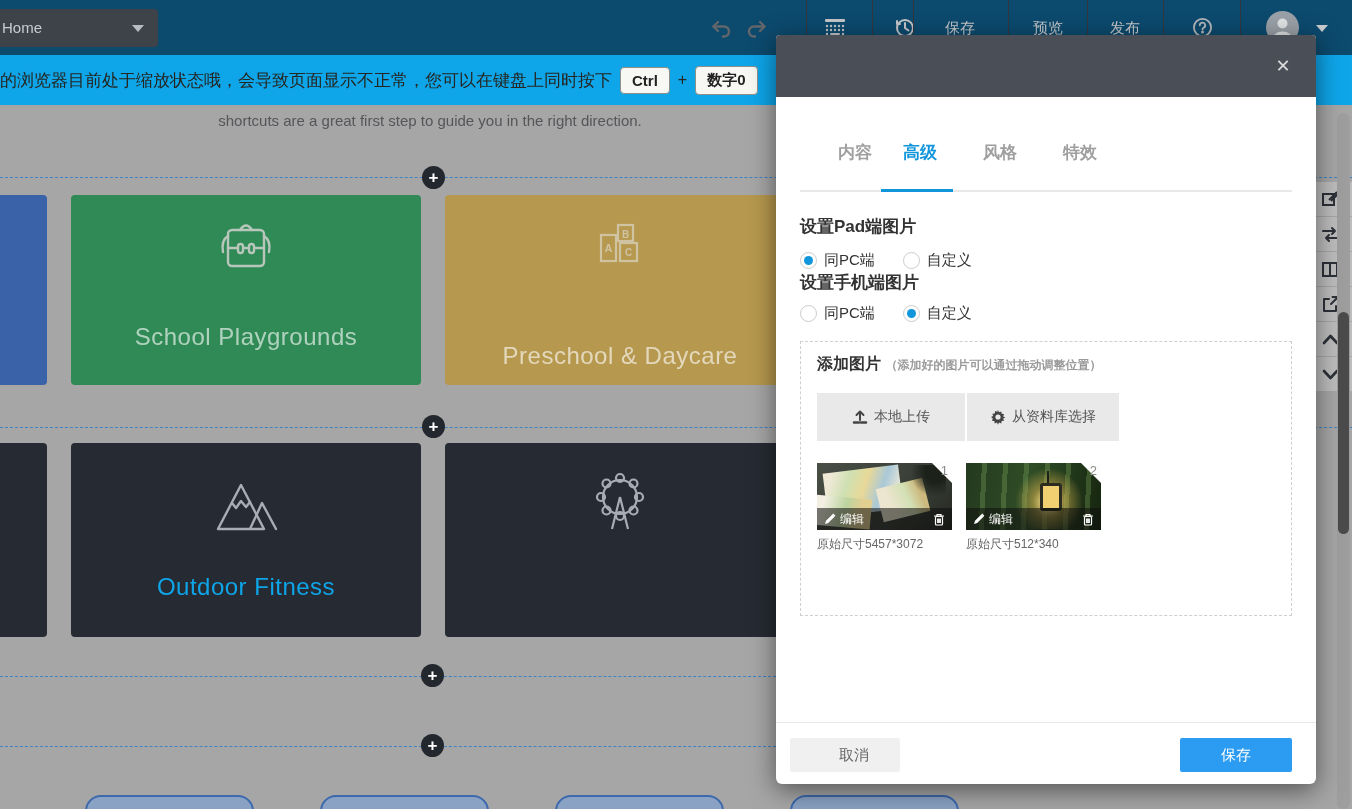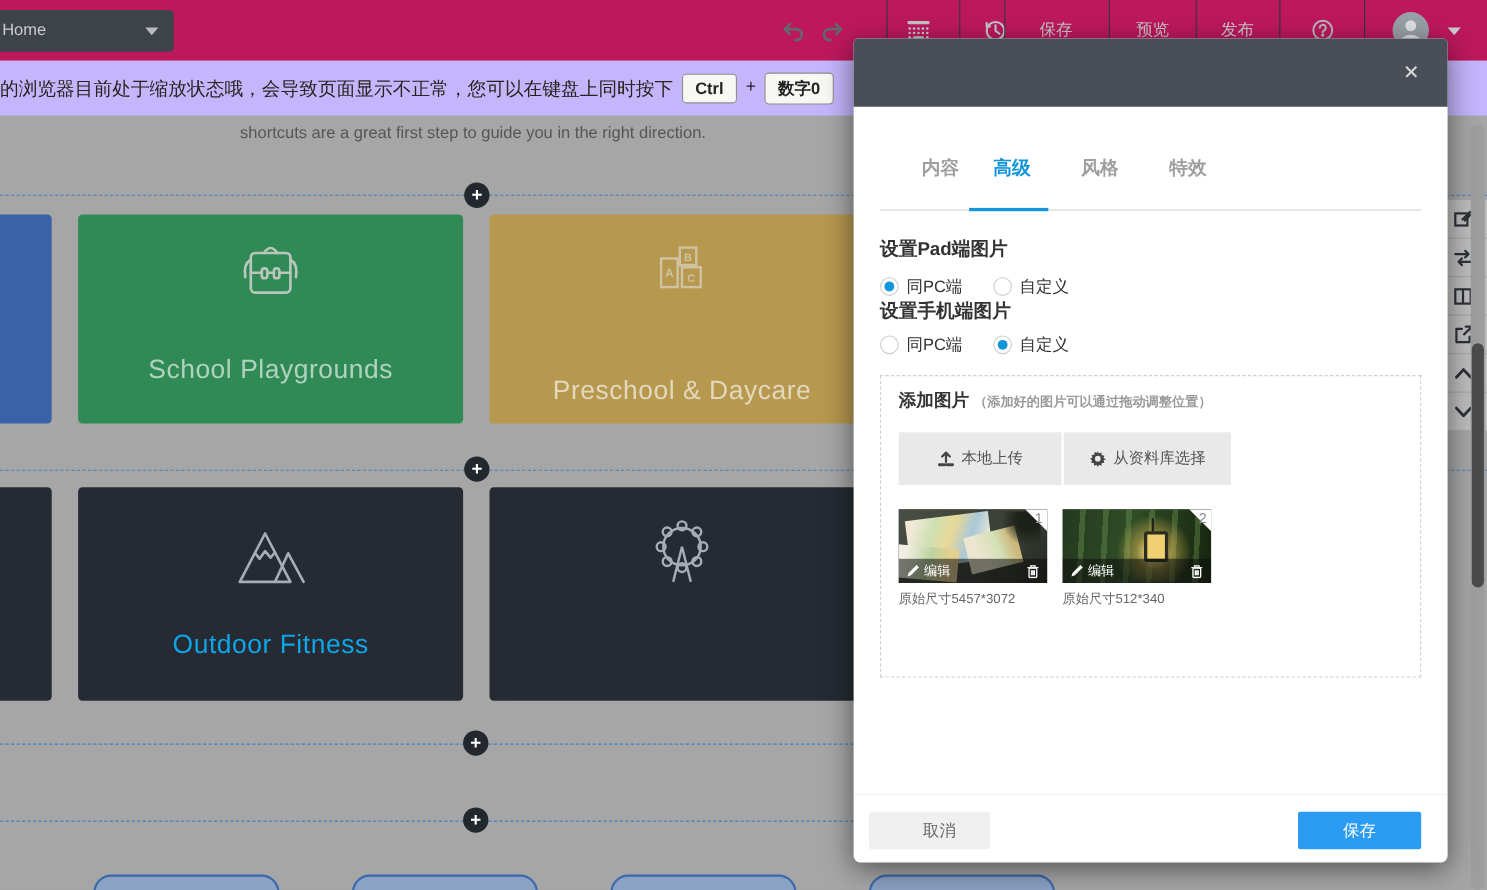--- a/index.html
+++ b/index.html
@@ -2,31 +2,31 @@
 <html><head>
 <meta charset="utf-8">
 <style>
   html,body{margin:0;padding:0;}
   body{width:1352px;height:809px;overflow:hidden;background:#a6a6a6;
        font-family:"Liberation Sans","DejaVu Sans",sans-serif;}
   .abs{position:absolute;}
   #screen{position:relative;width:1352px;height:809px;background:#a6a6a6;overflow:hidden;}
 
   
-  #topbar{left:0;top:0;width:1352px;height:55px;background:#be185d;z-index:5;}
+  #topbar{left:0;top:0;width:1352px;height:55px;background:#0c4a6e;z-index:5;}
   .tb-sep{top:0;width:1px;height:55px;background:#33373e;}
   .tb-label{top:0;height:55px;line-height:55px;text-align:center;color:#c6c7c9;font-size:15px;cursor:pointer;}
   #home-dd{left:-14px;top:9px;width:172px;height:38px;background:#3e434a;border-radius:4px;color:#c9cbce;
            font-size:15px;line-height:38px;cursor:pointer;}
   #home-dd .lbl{padding-left:16px;}
   .caret{width:0;height:0;border-left:6px solid transparent;border-right:6px solid transparent;border-top:7px solid #b9bcbf;}
   #avatar{left:1266px;top:11px;width:33px;height:33px;border-radius:50%;background:#9aa0a7;cursor:pointer;}
 
   
-  #notif{left:0;top:55px;width:1352px;height:50px;background:#c4b5fd;z-index:2;display:flex;align-items:center;}
+  #notif{left:0;top:55px;width:1352px;height:50px;background:#0ea5e9;z-index:2;display:flex;align-items:center;}
   #notif .msg{color:#26251f;font-size:17px;white-space:nowrap;}
   .keycap{display:inline-block;margin:0 8px;padding:4px 11px;background:#f7f7f4;border:1px solid #8f8f88;
           border-radius:4px;font-size:15px;font-weight:bold;color:#222;}
 
   #subtitle{left:0;top:112px;width:860px;text-align:center;color:#55565a;font-size:15px;z-index:1;}
 
   .dash{height:0;border-top:1px dashed #3f83c4;z-index:1;}
   .plusbtn{width:23px;height:23px;border-radius:50%;background:#23272e;color:#fff;text-align:center;
            line-height:23px;font-size:17px;font-weight:bold;z-index:3;cursor:pointer;}
 

